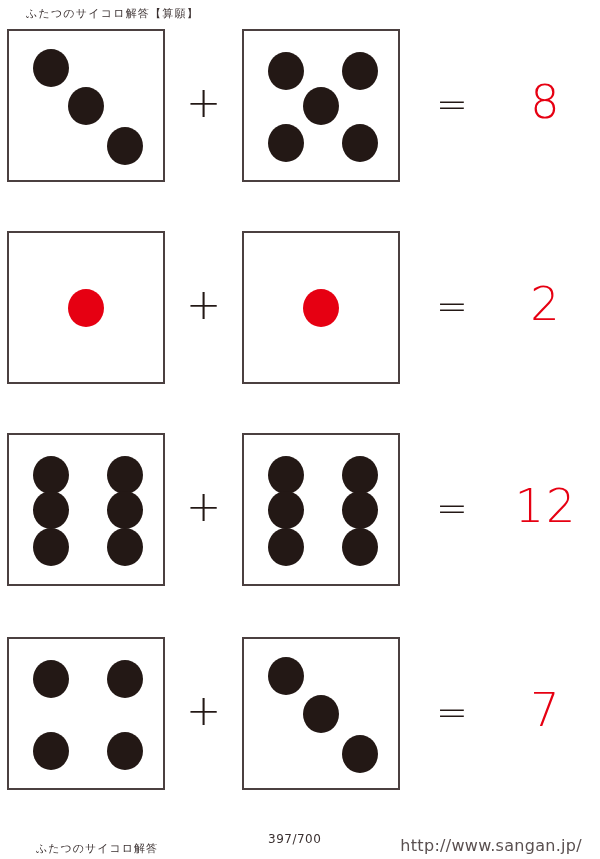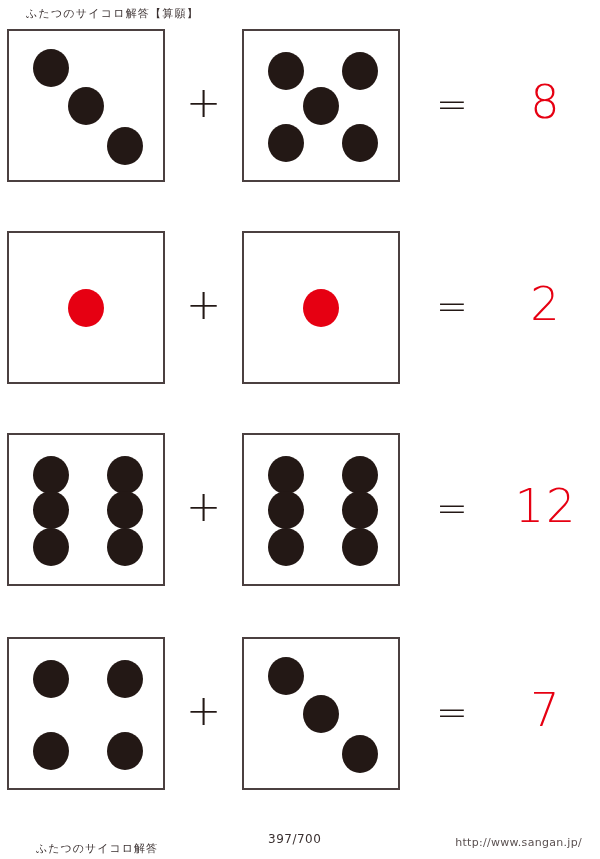--- a/index.html
+++ b/index.html
@@ -130,21 +130,21 @@
     font-size: 11px;
     color: #5a5050;
     font-family: "DejaVu Sans", sans-serif;
     letter-spacing: 0.3px;
     white-space: nowrap;
   }
   #footer-url {
     position: absolute;
     right: 18px;
     top: 37px;
-    font-size: 11px;
+    font-size: 16px;
     color: #5a5050;
     font-family: "DejaVu Sans", sans-serif;
     letter-spacing: 0.3px;
     white-space: nowrap;
   }
 </style>
 </head>
 <body>
 
 <div>

